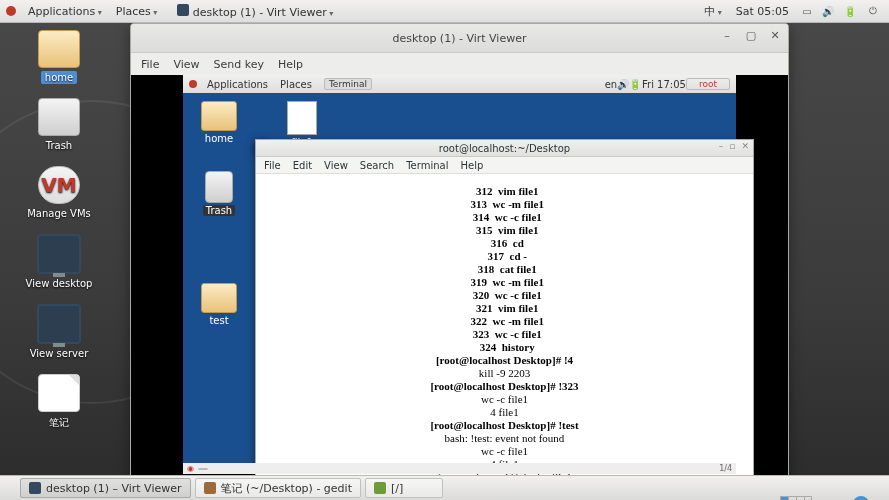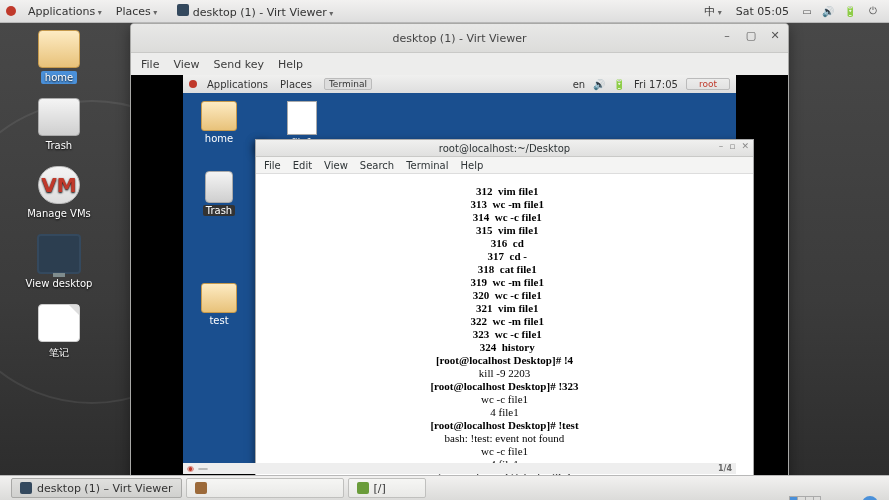--- a/index.html
+++ b/index.html
@@ -36,45 +36,45 @@
   .virt{position:absolute;top:23px;left:130px;width:657px;height:458px;background:#e9e9e7;border:1px solid #a8a8a6;border-radius:4px;box-shadow:0 4px 14px rgba(0,0,0,0.4);z-index:4;overflow:hidden;}
   .vtitle{height:28px;background:linear-gradient(#e8e8e7,#dcdcda);display:flex;align-items:center;justify-content:center;position:relative;color:#444;font-size:11px;border-bottom:1px solid #c9c9c7;}
   .winctrl{position:absolute;right:6px;top:4px;display:flex;gap:10px;}
   .wbtn{width:14px;height:14px;display:flex;align-items:center;justify-content:center;color:#555;}
   .vmenu{height:22px;display:flex;align-items:center;gap:14px;padding:0 10px;background:#ededec;border-bottom:1px solid #d4d4d2;color:#3c3c3c;}
   .vblack{position:absolute;top:51px;left:0;right:0;bottom:0;background:#000;}
   .vcontent{position:absolute;top:0;left:52px;right:52px;bottom:8px;background:#1a4f8f;}
 
   
   .gtop{height:18px;background:linear-gradient(#f0f0ef,#dedede);display:flex;align-items:center;padding:0 6px;font-size:10px;color:#333;}
-  .gtop .r{margin-left:auto;display:flex;gap:8px;align-items:center;}
+  .gtop .r{margin-left:auto;display:flex;gap:0;align-items:center;}
   .pill{border:1px solid #bbb;border-radius:2px;padding:0 12px;font-size:9px;color:#c0392b;}
   .inner-icons{position:absolute;top:26px;left:18px;display:flex;gap:40px;}
   .inner-icons .col2{position:absolute;left:0;top:70px;display:flex;flex-direction:column;gap:14px;}
   .ic{display:flex;flex-direction:column;align-items:center;color:#fff;font-size:10px;}
   .ic .f{width:34px;height:28px;background:linear-gradient(#fdebc3,#e8c27a);border:1px solid #c69a4d;border-radius:3px;}
   .ic .t{width:26px;height:30px;background:linear-gradient(#f4f4f4,#cfcfcf);border:1px solid #aaa;border-radius:4px;}
   .ic .d{width:28px;height:32px;background:#fff;border:1px solid #aaa;}
   .ic .lab{margin-top:2px;padding:0 3px;}
   .dark{background:#333;border-radius:2px;}
 
   
   .term{position:absolute;top:64px;left:72px;right:-18px;bottom:-6px;background:#fff;border:1px solid #aaa;box-shadow:0 3px 8px rgba(0,0,0,0.5);}
   .tt{height:16px;background:linear-gradient(#f0f0ef,#e0e0df);display:flex;align-items:center;justify-content:center;font-size:10px;border-bottom:1px solid #c9c9c7;position:relative;}
   .ttctrl{position:absolute;right:4px;top:1px;display:flex;gap:6px;color:#888;font-size:9px;}
   .tmenu{height:16px;background:#f4f4f3;display:flex;align-items:center;gap:12px;padding:0 8px;font-size:10px;border-bottom:1px solid #ddd;}
   .tbody{position:absolute;top:33px;left:0;right:0;bottom:0;padding:12px 6px;font-family:Liberation Serif, serif;font-size:11px;line-height:13px;color:#000;white-space:pre;overflow:hidden;text-align:center;}
   .tbody b{font-weight:bold;}
 
   .gbot{position:absolute;left:0;right:0;bottom:0;height:11px;background:#eee;display:flex;align-items:center;font-size:8px;color:#c0392b;padding:0 4px;}
-  .gbot .r{margin-left:auto;color:#666;font-weight:bold;}
+  .gbot .r{margin-left:auto;color:#666;}
   .appbox{display:inline-flex;align-items:center;gap:3px;background:#ddd;border:1px solid #bbb;border-radius:2px;padding:0 4px;font-size:9px;color:#333;}
 
   
-  .bottombar{position:absolute;bottom:0;left:0;right:0;height:24px;background:linear-gradient(#f2f1f0,#dbdbd9);border-top:1px solid #b8b8b8;display:flex;align-items:center;padding:0 11px;gap:4px;z-index:6;}
+  .bottombar{position:absolute;bottom:0;left:0;right:0;height:24px;background:linear-gradient(#f2f1f0,#dbdbd9);border-top:1px solid #b8b8b8;display:flex;align-items:center;padding:0 20px;gap:4px;z-index:6;}
   .task{display:flex;align-items:center;gap:5px;height:18px;padding:0 8px;border:1px solid #c0c0be;background:linear-gradient(#f6f6f4,#e9e9e7);border-radius:2px;color:#333;min-width:140px;}
   .task.active{background:linear-gradient(#e0e0de,#d0d0ce);border-color:#a9a9a7;}
   .tiny{width:12px;height:12px;background:#888;border-radius:2px;display:inline-block;}
   .tiny.term{background:#333;}
   .tiny.img{background:#6a9c3a;}
   .tiny.ged{background:#9c6a3a;}
   .tiny.mon2{background:#34495e;}
   .ws{width:30px;height:14px;border:1px solid #aaa;display:flex;}
   .ws div{flex:1;border-right:1px solid #aaa;}
   .ws div:last-child{border:none;}
@@ -117,20 +117,24 @@
         <div class="box trash"></div>
         <div class="dlabel">Trash</div>
       </div>
     <div class="dicon">
         <div class="box app" style="color:#c0392b;font-weight:bold;border-radius:19px;">VM</div>
         <div class="dlabel">Manage VMs</div>
       </div>
     <div class="dicon">
         <div class="box mon"></div>
         <div class="dlabel">View desktop</div>
+      </div>
+    <div class="dicon">
+        <div class="box mon"></div>
+        <div class="dlabel">View server</div>
       </div>
     <div class="dicon">
         <div class="box doc"></div>
         <div class="dlabel">笔记</div>
       </div>
   </div>
 
   <div class="virt">
     <div class="vtitle">
       <span>desktop (1) - Virt Viewer</span>
@@ -240,20 +244,21 @@
     </div>
   </div>
 
   <div class="bottombar">
     <div class="task active">
         <span class="tiny mon2"></span>
         <span>desktop (1) – Virt Viewer</span>
       </div>
     <div class="task">
         <span class="tiny ged"></span>
+        <span>笔记 (~/Desktop) - gedit</span>
       </div>
     <div class="task" style="min-width:60px;">
         <span class="tiny img"></span>
         <span>[/]</span>
       </div>
     <div class="bright">
       <div class="ws">
           <div class="a"></div>
           <div></div>
           <div></div>

